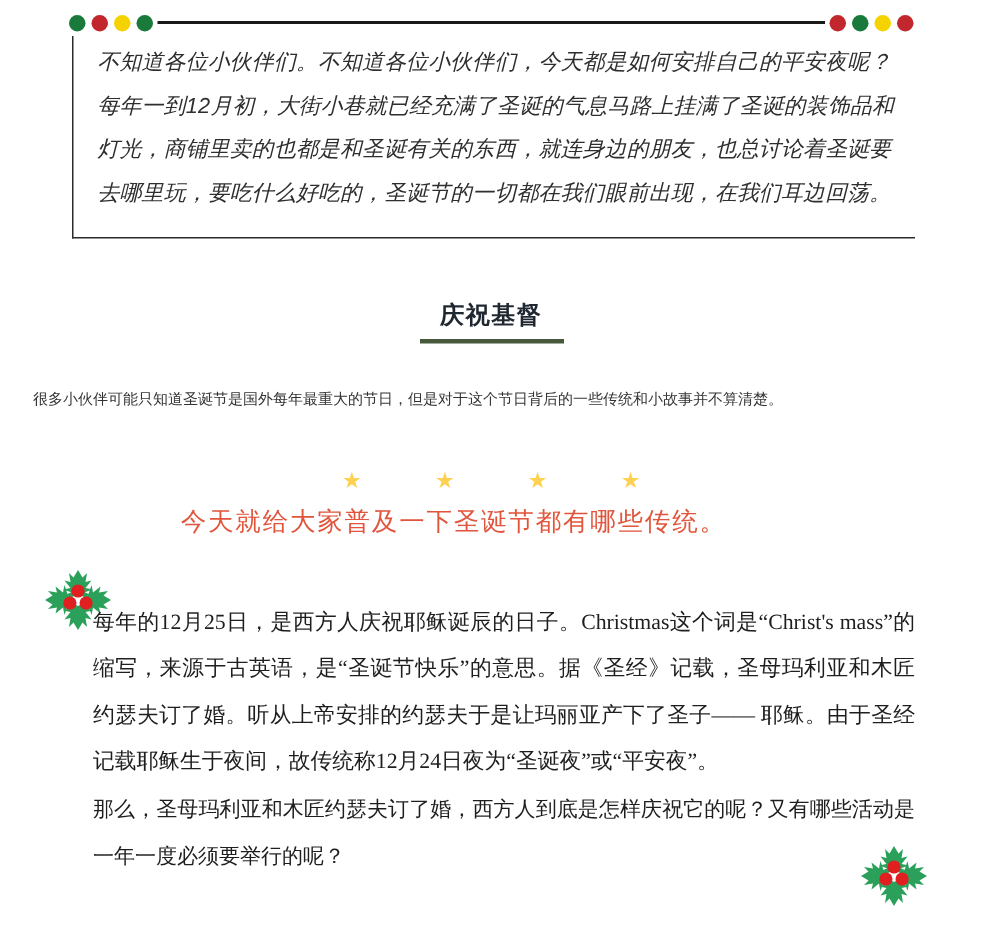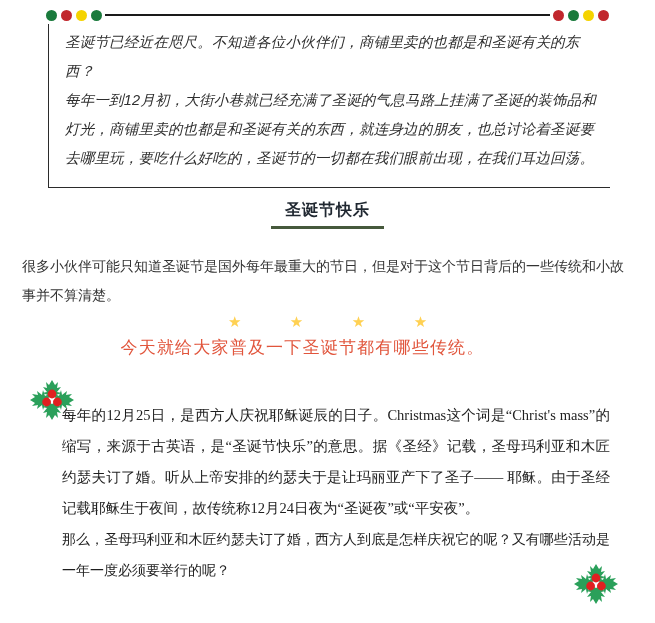--- a/index.html
+++ b/index.html
@@ -82,21 +82,21 @@
   }
 
   
   .intro-para {
     position: absolute;
     top: 252px;
     left: 22px;
     width: 612px;
     margin: 0;
     font-family: "Liberation Sans", sans-serif;
-    font-size: 14px;
+    font-size: 10px;
     line-height: 29px;
     color: #333333;
   }
 
   
   .star-row {
     position: absolute;
     top: 313px;
     left: 0;
     width: 655px;
@@ -163,26 +163,26 @@
   <span class="dot" style="background: rgb(245, 211, 0);"></span>
   <span class="dot" style="background: rgb(26, 122, 60);"></span>
   <span class="dot-line" style="background: rgb(26, 26, 26);"></span>
   <span class="dot" style="background: rgb(193, 39, 45);"></span>
   <span class="dot" style="background: rgb(26, 122, 60);"></span>
   <span class="dot" style="background: rgb(245, 211, 0);"></span>
   <span class="dot" style="background: rgb(193, 39, 45);"></span>
 </div>
 
 <div class="quote-block">
-  <p>圣诞节已经近在咫尺。不知道各位小伙伴们，商铺里卖的也都是和圣诞有关的东西？</p>
+  <p>不知道各位小伙伴们。不知道各位小伙伴们，今天都是如何安排自己的平安夜呢？</p>
   <p>每年一到12月初，大街小巷就已经充满了圣诞的气息马路上挂满了圣诞的装饰品和灯光，商铺里卖的也都是和圣诞有关的东西，就连身边的朋友，也总讨论着圣诞要去哪里玩，要吃什么好吃的，圣诞节的一切都在我们眼前出现，在我们耳边回荡。</p>
 </div>
 
 <div class="section-heading">
-  <span class="txt" style="border-bottom-color: rgb(70, 89, 60);">圣诞节快乐</span>
+  <span class="txt" style="border-bottom-color: rgb(70, 89, 60);">庆祝基督</span>
 </div>
 
 <p class="intro-para">很多小伙伴可能只知道圣诞节是国外每年最重大的节日，但是对于这个节日背后的一些传统和小故事并不算清楚。</p>
 
 <div class="star-row">
   <span class="star" style="color: rgb(255, 209, 83);">★</span>
   <span class="star" style="color: rgb(255, 209, 83);">★</span>
   <span class="star" style="color: rgb(255, 209, 83);">★</span>
   <span class="star" style="color: rgb(255, 209, 83);">★</span>
 </div>

